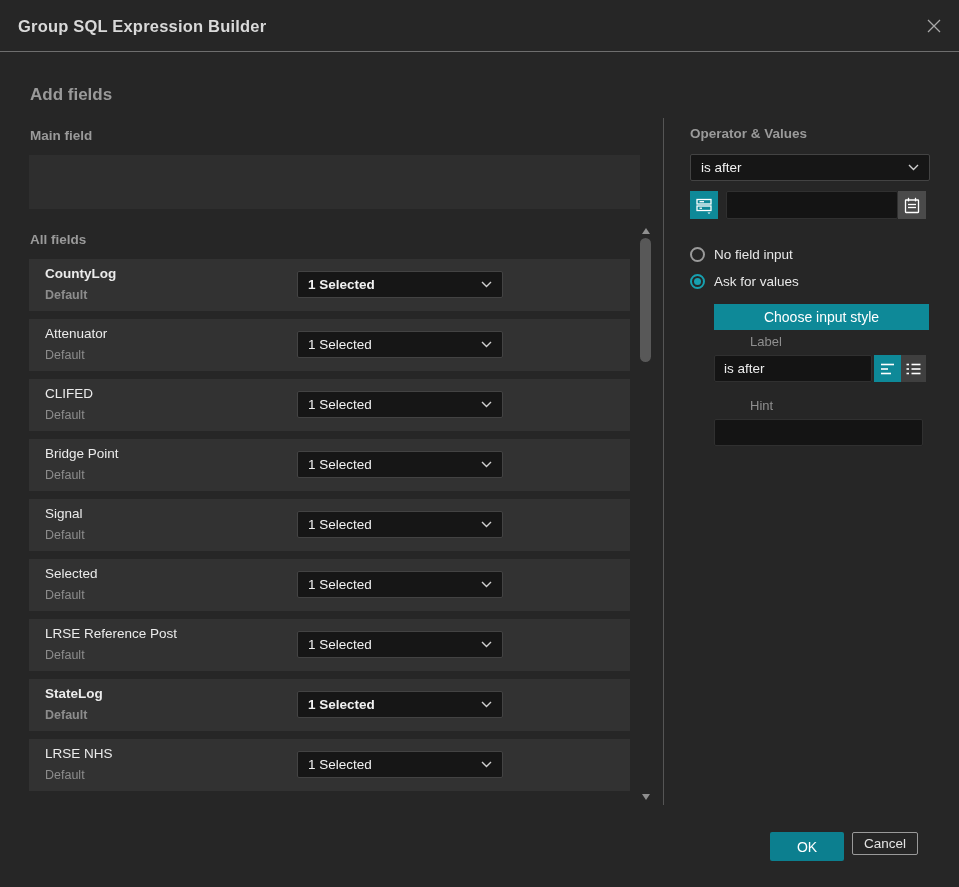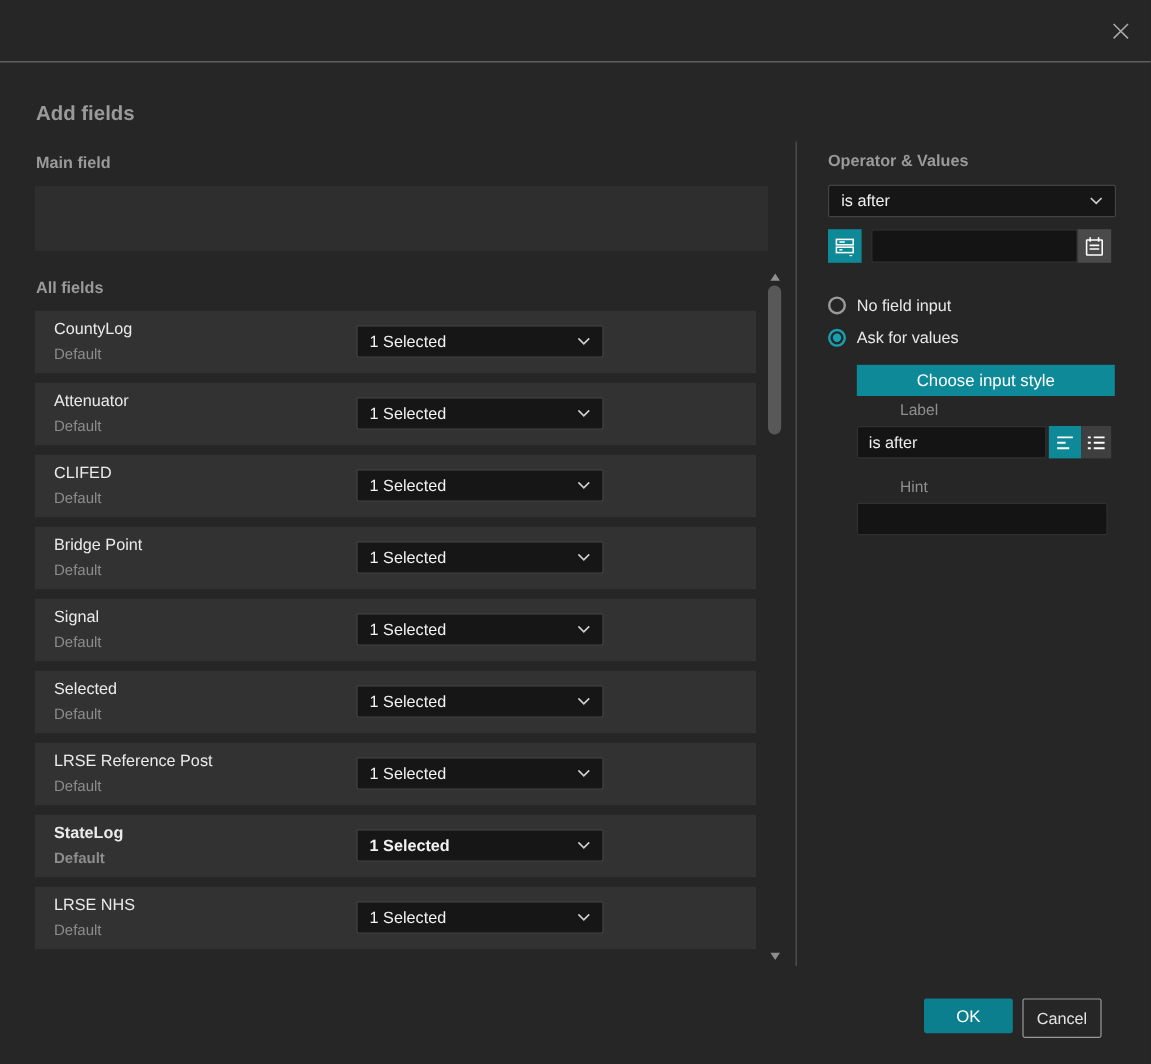--- a/index.html
+++ b/index.html
@@ -48,36 +48,37 @@
   .radio-row { position:absolute; left:690px; height:16px; display:flex; align-items:center; cursor:pointer; }
   .radio-circle { width:15px; height:15px; border-radius:50%; border:2px solid #9a9a9a; background:transparent; flex:none; }
   .radio-circle.checked { border-color:#17a0af; position:relative; }
   .radio-circle.checked::after { content:""; position:absolute; left:2px; top:2px; width:7px; height:7px; border-radius:50%; background:#17a0af; }
   .radio-label { margin-left:9px; font-size:13.5px; color:#e8e8e8; }
 
   
   .teal-btn { position:absolute; background:#0e8998; color:#fff; border:none; font-family:"Liberation Sans", sans-serif; font-size:14px; cursor:pointer; }
   .choose-btn { left:714px; top:304px; width:215px; height:26px; }
   .ok-btn { left:770px; top:832px; width:74px; height:29px; font-size:14px; border-radius:2px; background:#0c7f8f; }
-  .cancel-btn { position:absolute; left:852px; top:832px; width:66px; height:33px; background:transparent; border:1px solid #9a9a9a; border-radius:2px; color:#e3e3e3; font-family:"Liberation Sans", sans-serif; font-size:13.5px; cursor:pointer; }
+  .cancel-btn { position:absolute; left:852px; top:832px; width:66px; height:23px; background:transparent; border:1px solid #9a9a9a; border-radius:2px; color:#e3e3e3; font-family:"Liberation Sans", sans-serif; font-size:13.5px; cursor:pointer; }
 
   .mini-label { position:absolute; font-size:13px; color:#8f8f8f;margin-left:36px; }
 
   
   .v-divider { position:absolute; left:663px; top:118px; width:1px; height:687px; background:#555; }
   .scrollbar { position:absolute; left:638px; top:226px; width:16px; height:576px; }
   .scroll-arrow { position:absolute; left:4px; width:0; height:0; border-left:4px solid transparent; border-right:4px solid transparent; cursor:pointer; }
   .arrow-up { top:2px; border-bottom:6px solid #8f8f8f; }
   .arrow-down { bottom:2px; border-top:6px solid #8f8f8f; }
   .scroll-thumb { position:absolute; left:2px; top:12px; width:11px; height:124px; background:#585858; border-radius:6px; cursor:pointer; }
 </style>
 </head>
 <body>
 
 <div class="titlebar">
+  <span class="title">Group SQL Expression Builder</span>
   <button class="close-btn">
     <span style="display:flex;">
       <svg width="18" height="18" viewBox="0 0 18 18">
           <path d="M3 3 L15 15 M15 3 L3 15" stroke="#a8a8a8" stroke-width="1.3" fill="none"></path>
         </svg>
     </span>
   </button>
 </div>
 
 <div class="heading" style="left:30px; top:85px;">Add fields</div>
@@ -108,21 +109,21 @@
       <svg width="11" height="7" viewBox="0 0 11 7">
           <path d="M1 1 L5.5 5.5 L10 1" fill="none" stroke="#cfcfcf" stroke-width="1.4"></path>
         </svg>
     </span>
   </div>
 </div>
 
 <div class="subheading" style="left:30px; top:232px;">All fields</div>
 
 <div id="all-fields-list">
-    <div class="field-row" style="top: 259px;">
+    <div class="field-row" style="top: 259px; font-weight: bold;">
       <div class="row-name">CountyLog</div>
       <div class="row-sub">Default</div>
       <div class="select row-select">
         <span class="sel-text">1 Selected</span>
         <span class="chev">
           <svg width="11" height="7" viewBox="0 0 11 7">
             <path d="M1 1 L5.5 5.5 L10 1" fill="none" stroke="#cfcfcf" stroke-width="1.4"></path>
           </svg>
         </span>
       </div>

